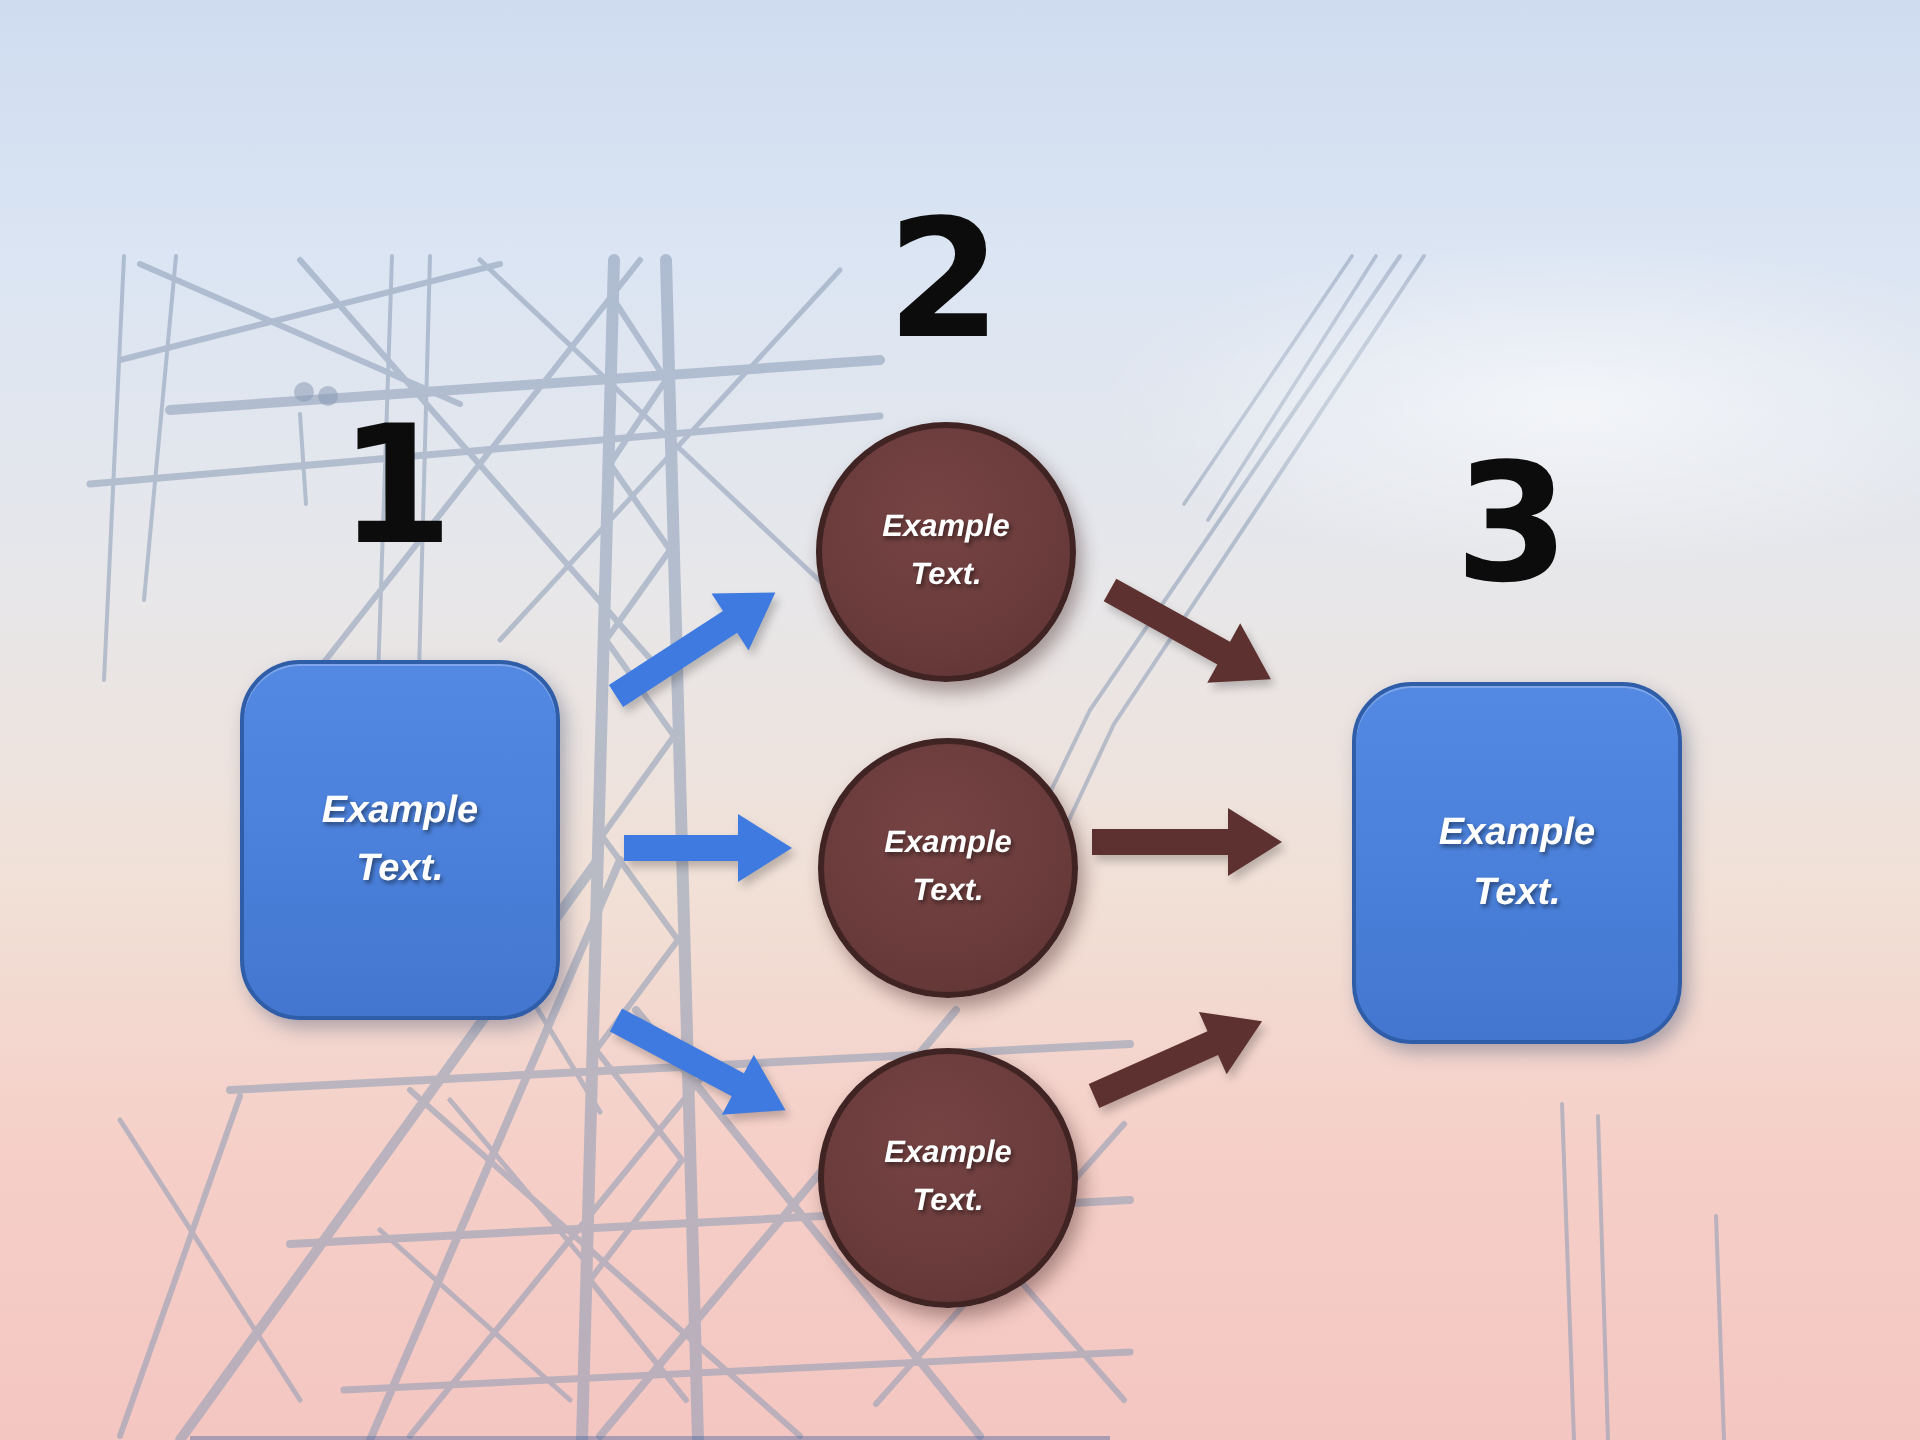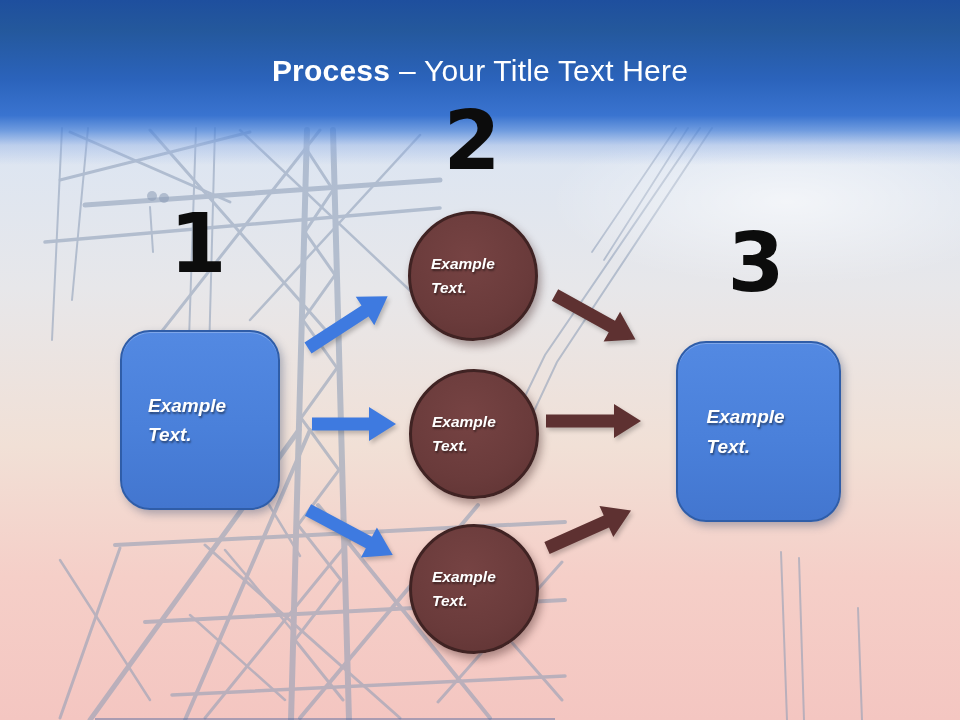--- a/index.html
+++ b/index.html
@@ -25,21 +25,21 @@
   .title{
     position:absolute;left:0;top:54px;width:960px;text-align:center;
     color:#ffffff;font-size:30px;letter-spacing:0.2px;margin:0;font-weight:normal;
   }
   .title .bold{font-weight:bold;margin-right:9px;}
   .num{
     position:absolute;z-index:4;width:140px;text-align:center;transform:translateX(-50%);
     font-family:"DejaVu Sans",sans-serif;font-weight:bold;font-size:82px;line-height:1;color:#0c0c0c;
   }
   .shape-label{
-    color:#ffffff;font-weight:bold;font-style:italic;
+    color:#ffffff;font-weight:bold;font-style:italic;text-align:center;
     text-shadow:1px 1.5px 2px rgba(0,0,0,0.45);line-height:1.55;
   }
   .box{
     position:absolute;z-index:4;border-radius:30px;
     border:2.5px solid #2f5da8;
     background:linear-gradient(180deg,#5389e2 0%,#4a80da 55%,#4376cf 100%);
     box-shadow:3px 4px 9px rgba(40,60,100,0.35), inset 0 1px 0 rgba(255,255,255,0.25);
     display:flex;align-items:center;justify-content:center;
   }
   .box .shape-label{font-size:19px;width:104px;}
@@ -115,23 +115,20 @@
     <g fill="#8b9cb6" opacity="0.55">
       <circle cx="152" cy="196" r="5"></circle>
       <circle cx="164" cy="198" r="5"></circle>
       <circle cx="457" cy="223" r="5"></circle>
       <circle cx="470" cy="226" r="5"></circle>
     </g>
   </svg>
 
   <div class="glow"></div>
 
-  <div class="banner">
-    <h1 class="title"><span class="bold">Process</span><span>– Your Title Text Here</span></h1>
-  </div>
 
   <div class="num" style="left:198px;top:203px">1</div>
   <div class="num" style="left:472px;top:100px">2</div>
   <div class="num" style="left:756px;top:222px">3</div>
 
   <svg class="arrows" width="960" height="720" viewBox="0 0 960 720" aria-hidden="true">
     <g fill="#3e7ae0" style="filter:drop-shadow(2px 3px 2px rgba(0,0,0,0.22))">
       <path transform="translate(308,348) rotate(-33)" d="M0,-6.5 L68,-6.5 L68,-17 L95,0 L68,17 L68,6.5 L0,6.5 Z"></path>
       <path transform="translate(312,424)" d="M0,-6.5 L57,-6.5 L57,-17 L84,0 L57,17 L57,6.5 L0,6.5 Z"></path>
       <path transform="translate(308,510) rotate(28)" d="M0,-6.5 L69,-6.5 L69,-17 L96,0 L69,17 L69,6.5 L0,6.5 Z"></path>

